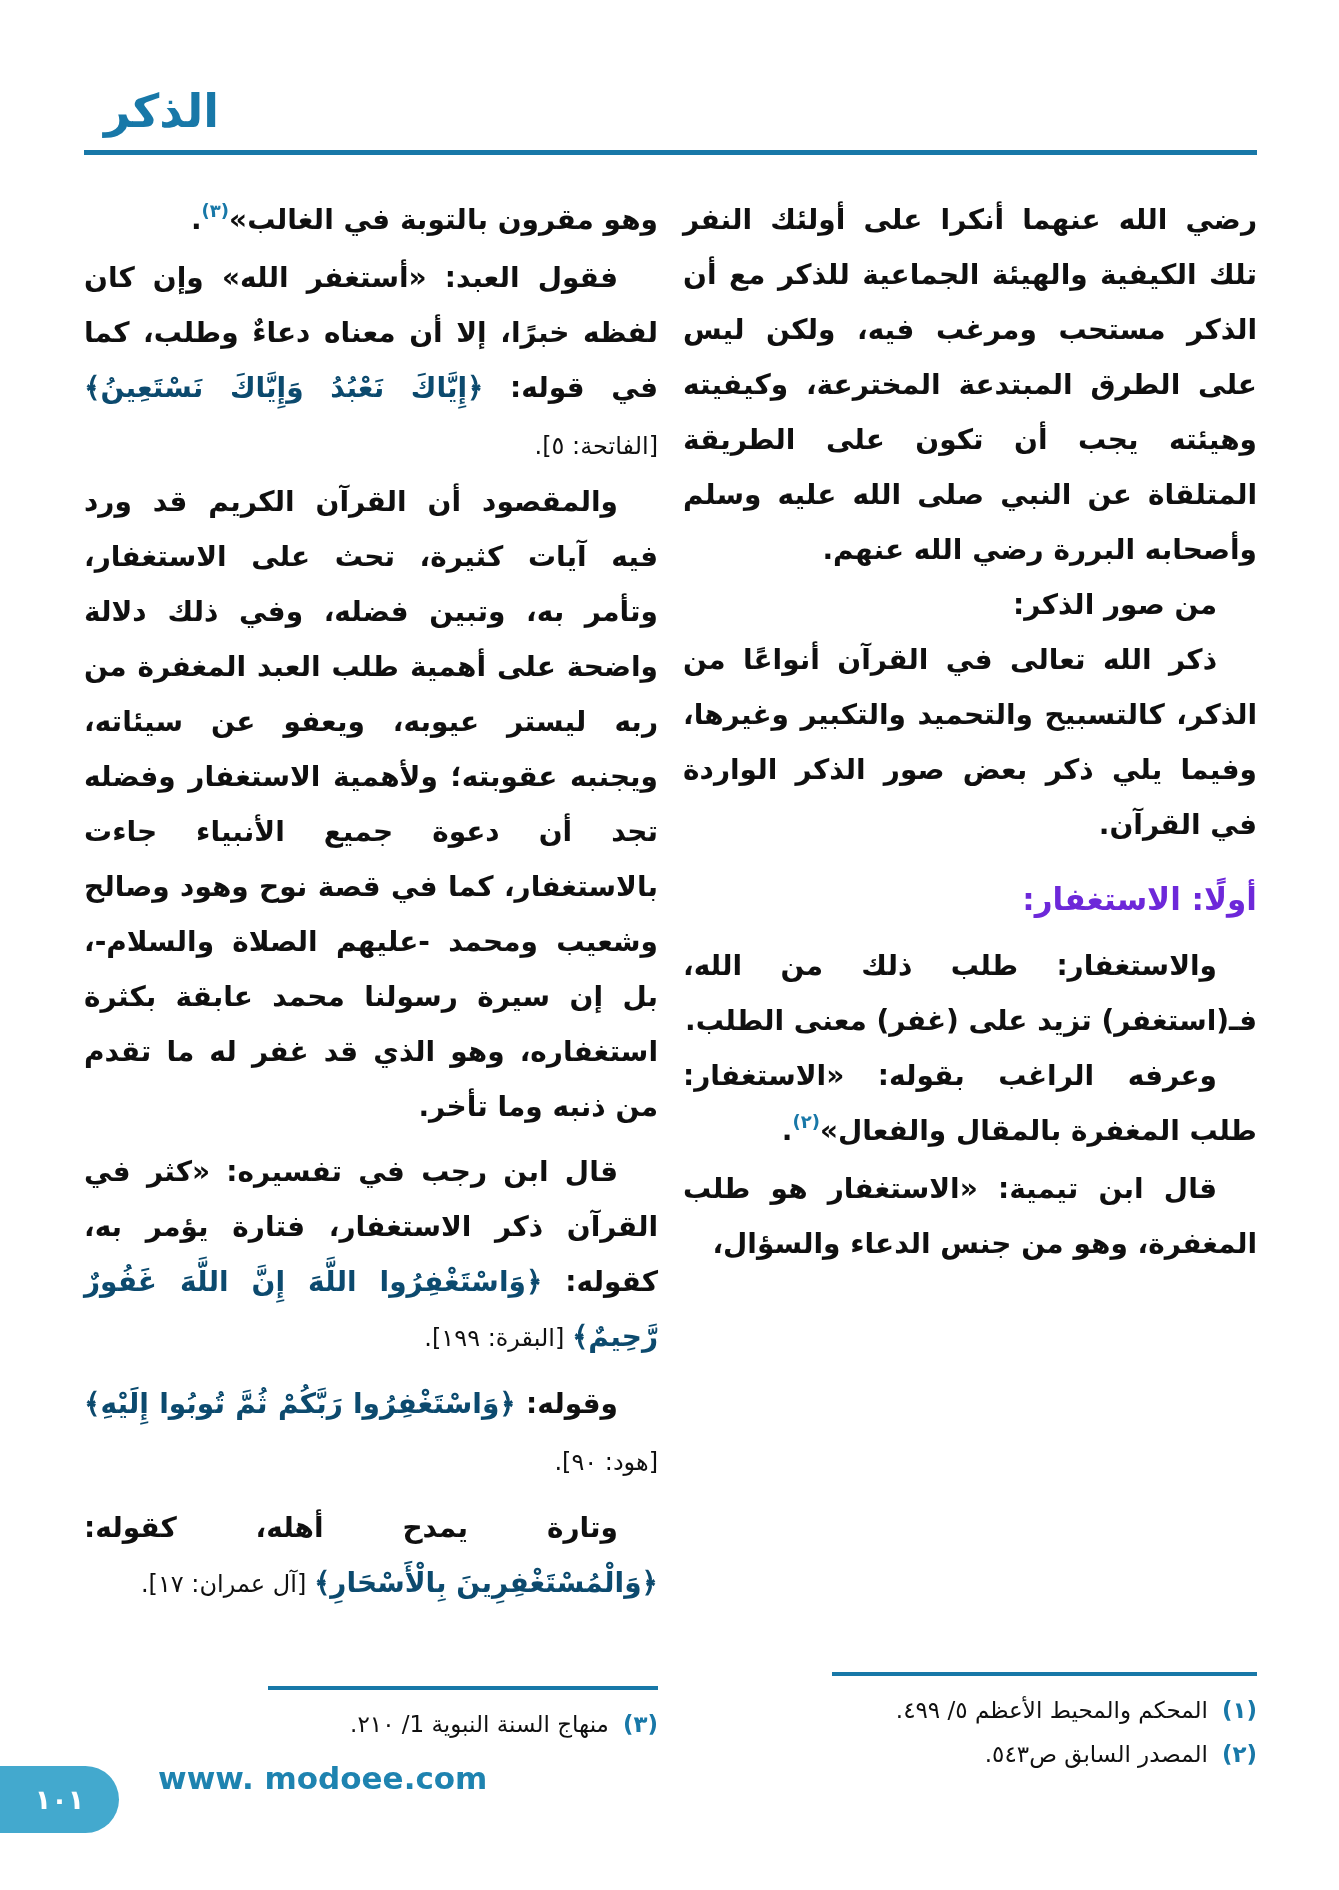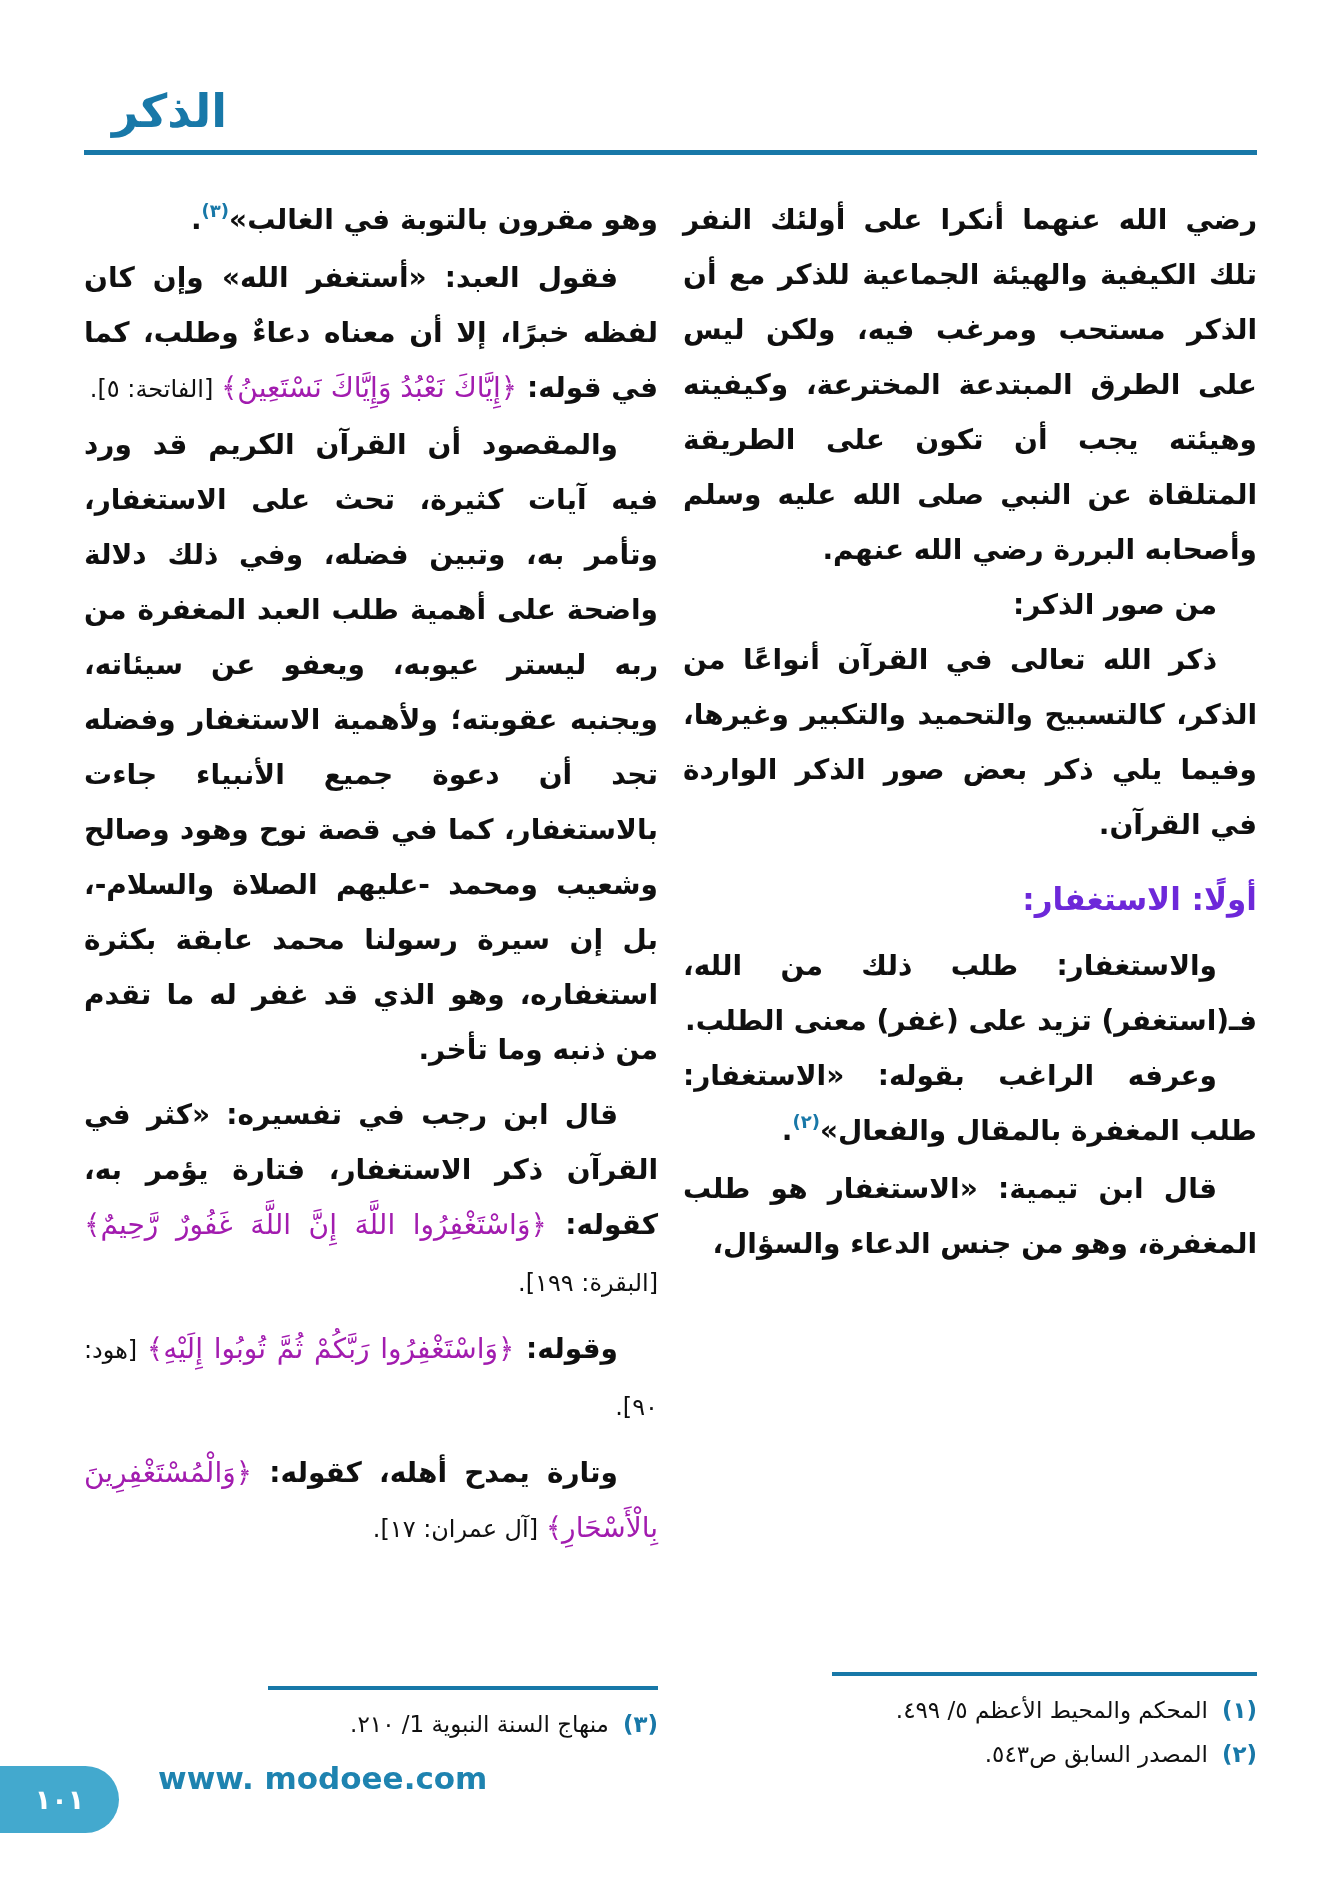--- a/index.html
+++ b/index.html
@@ -8,21 +8,21 @@
     width: 1339px;
     height: 1890px;
     background: #ffffff;
     font-family: "DejaVu Sans", sans-serif;
     direction: rtl;
     overflow: hidden;
   }
   
   .header-title {
     position: absolute;
-    left: 112px;
+    left: 104px;
     top: 86px;
     color: #1878A8;
     font-size: 46px;
     font-weight: bold;
     line-height: 1.1;
   }
   .header-rule {
     position: absolute;
     left: 84px;
     top: 150px;
@@ -50,21 +50,21 @@
     text-align-last: right;
   }
   .para.indent { text-indent: 40px; }
   .section-heading {
     margin: 22px 0 14px 0;
     color: #6d28d9;
     font-size: 31px;
     font-weight: bold;
     line-height: 50px;
   }
-  .verse { color: #a21caf; font-weight: normal; }
+  .verse { color: #0c4a6e; font-weight: bold; }
   .ref { font-size: 24px; font-weight: normal; color: #101010; }
   .fn-ref {
     color: #1878A8;
     font-size: 18px;
     font-weight: bold;
     position: relative;
     top: -12px;
   }
   .vspace { margin-top: 10px; }
   

